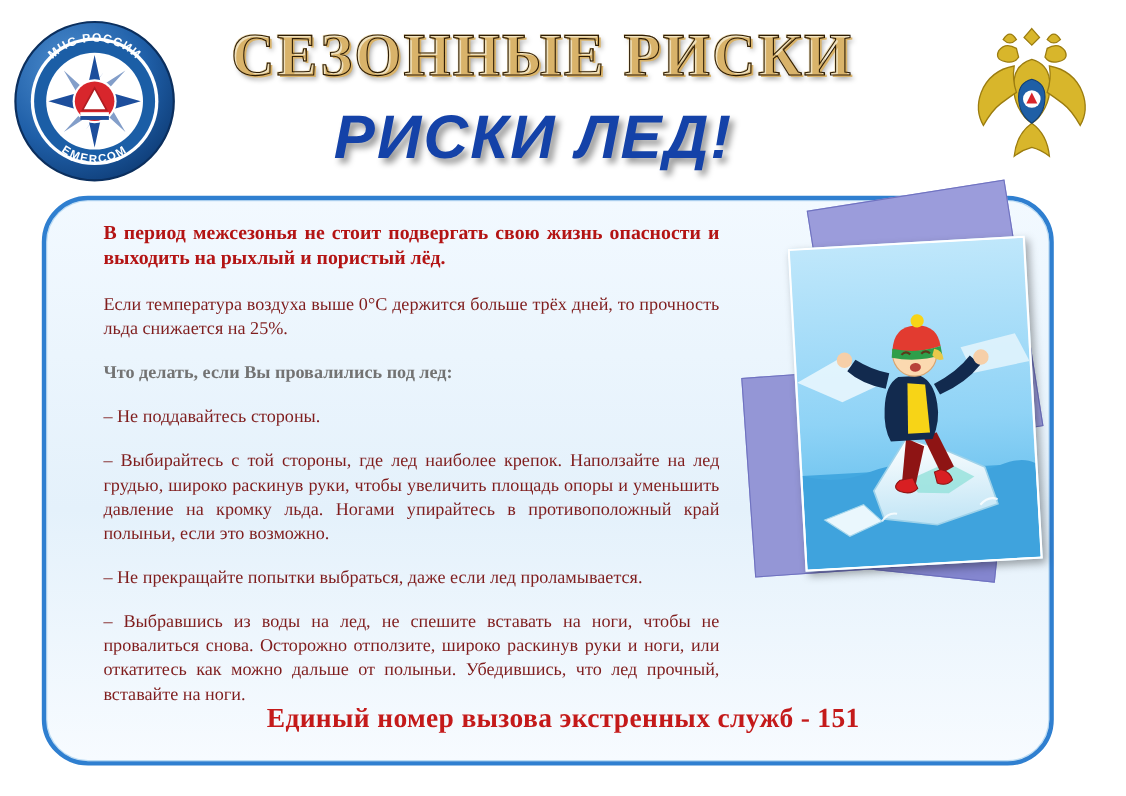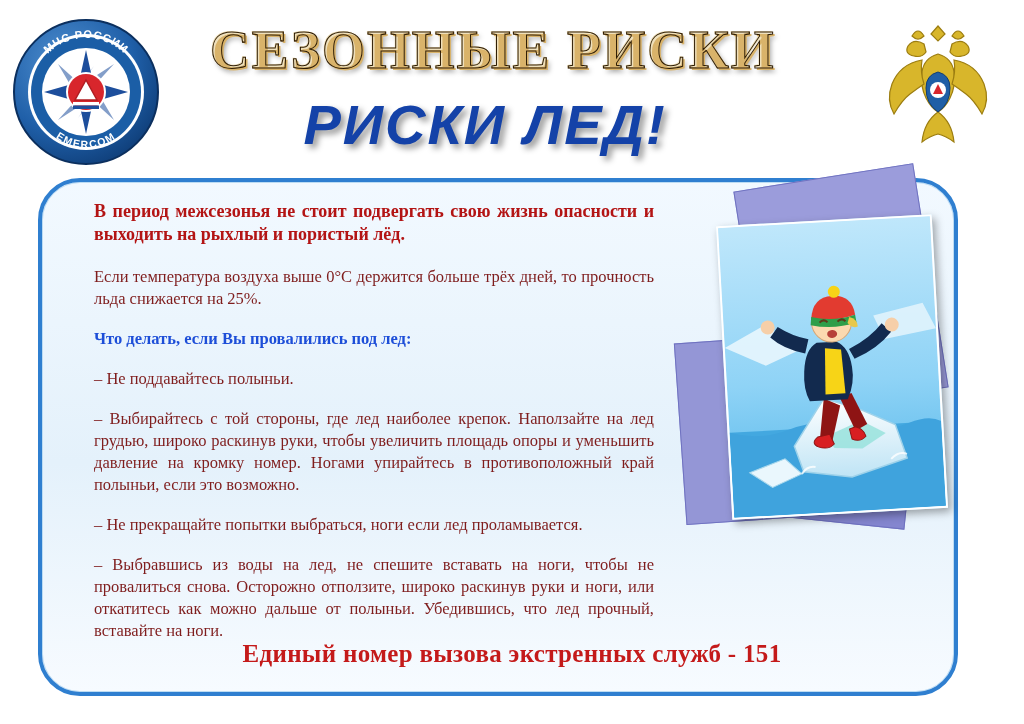--- a/index.html
+++ b/index.html
@@ -114,21 +114,21 @@
     text-align: justify;
   }
   .p.lead {
     color: #b31414;
     font-weight: bold;
     font-size: 18px;
     line-height: 23px;
     margin-bottom: 20px;
   }
   .p.question {
-    color: #1d4ed8;
+    color: #737373;
     font-weight: bold;
     margin-bottom: 18px;
   }
   .p.gap {
     margin-bottom: 18px;
   }
 
   
   .footer {
     position: absolute;
@@ -267,23 +267,23 @@
   <div class="title-sub">
     <span>РИСКИ ЛЕД!</span>
   </div>
 
   <div class="card"></div>
 
   <div class="textcol">
     <p class="p lead">В период межсезонья не стоит подвергать свою жизнь опасности и выходить на рыхлый и пористый лёд.</p>
     <p class="p gap">Если температура воздуха выше 0°С держится больше трёх дней, то прочность льда снижается на 25%.</p>
     <p class="p question">Что делать, если Вы провалились под лед:</p>
-    <p class="p gap">– Не поддавайтесь полыньи.</p>
-    <p class="p gap">– Выбирайтесь с той стороны, где лед наиболее крепок. Наползайте на лед грудью, широко раскинув руки, чтобы увеличить площадь опоры и уменьшить давление на кромку номер. Ногами упирайтесь в противоположный край полыньи, если это возможно.</p>
-    <p class="p gap">– Не прекращайте попытки выбраться, ноги если лед проламывается.</p>
+    <p class="p gap">– Не поддавайтесь стороны.</p>
+    <p class="p gap">– Выбирайтесь с той стороны, где лед наиболее крепок. Наползайте на лед грудью, широко раскинув руки, чтобы увеличить площадь опоры и уменьшить давление на кромку льда. Ногами упирайтесь в противоположный край полыньи, если это возможно.</p>
+    <p class="p gap">– Не прекращайте попытки выбраться, даже если лед проламывается.</p>
     <p class="p">– Выбравшись из воды на лед, не спешите вставать на ноги, чтобы не провалиться снова. Осторожно отползите, широко раскинув руки и ноги, или откатитесь как можно дальше от полыньи. Убедившись, что лед прочный, вставайте на ноги.</p>
   </div>
 
   <div class="illus-wrap">
     <div class="frame f1"></div>
     <div class="frame f2"></div>
     <div class="frame f3"></div>
 
     <div class="photo">
       <svg viewBox="0 0 212 290" width="212" height="290" aria-hidden="true">

